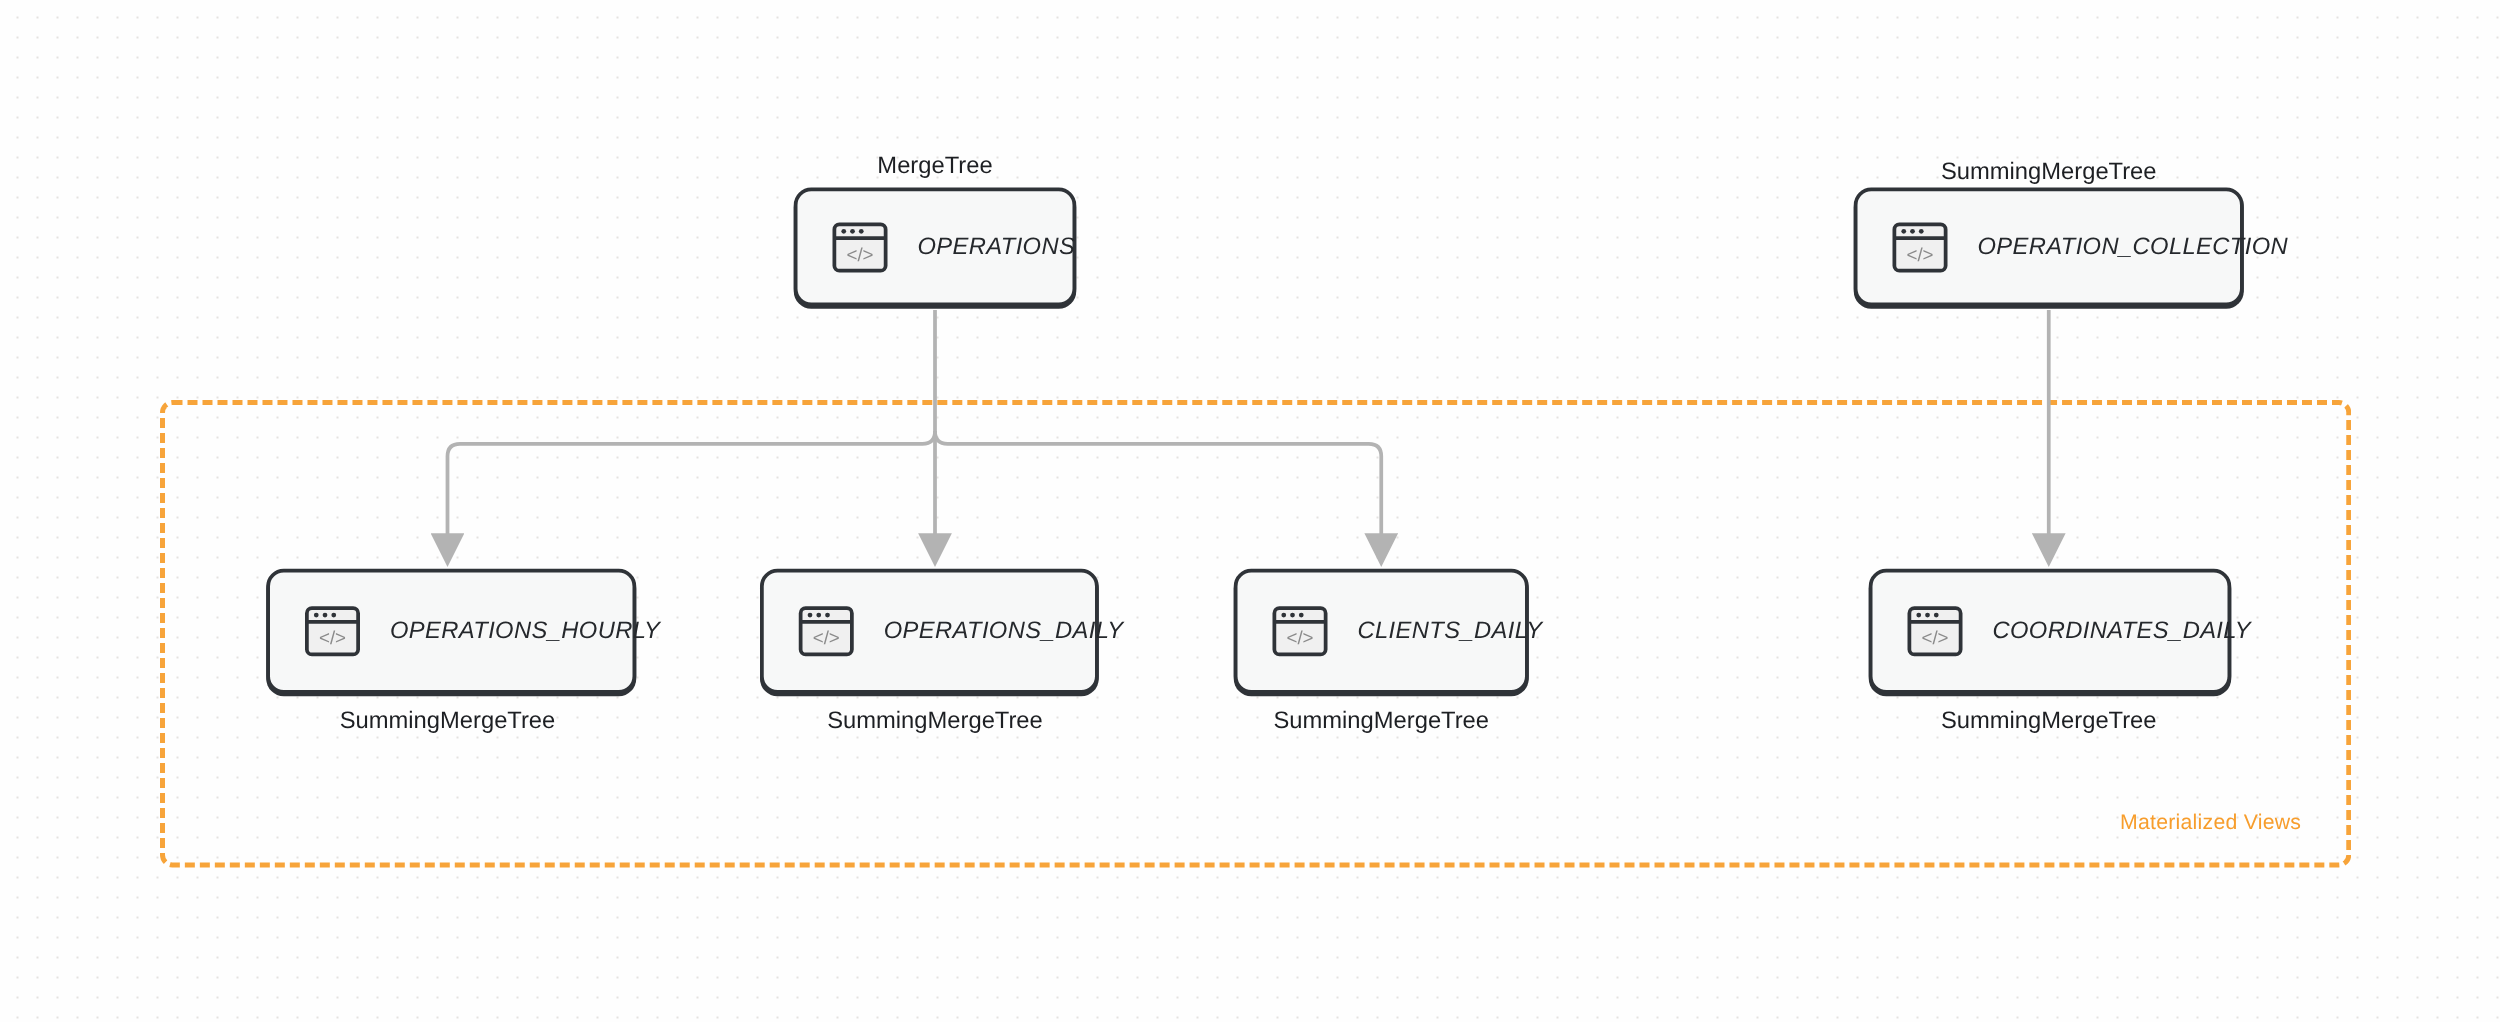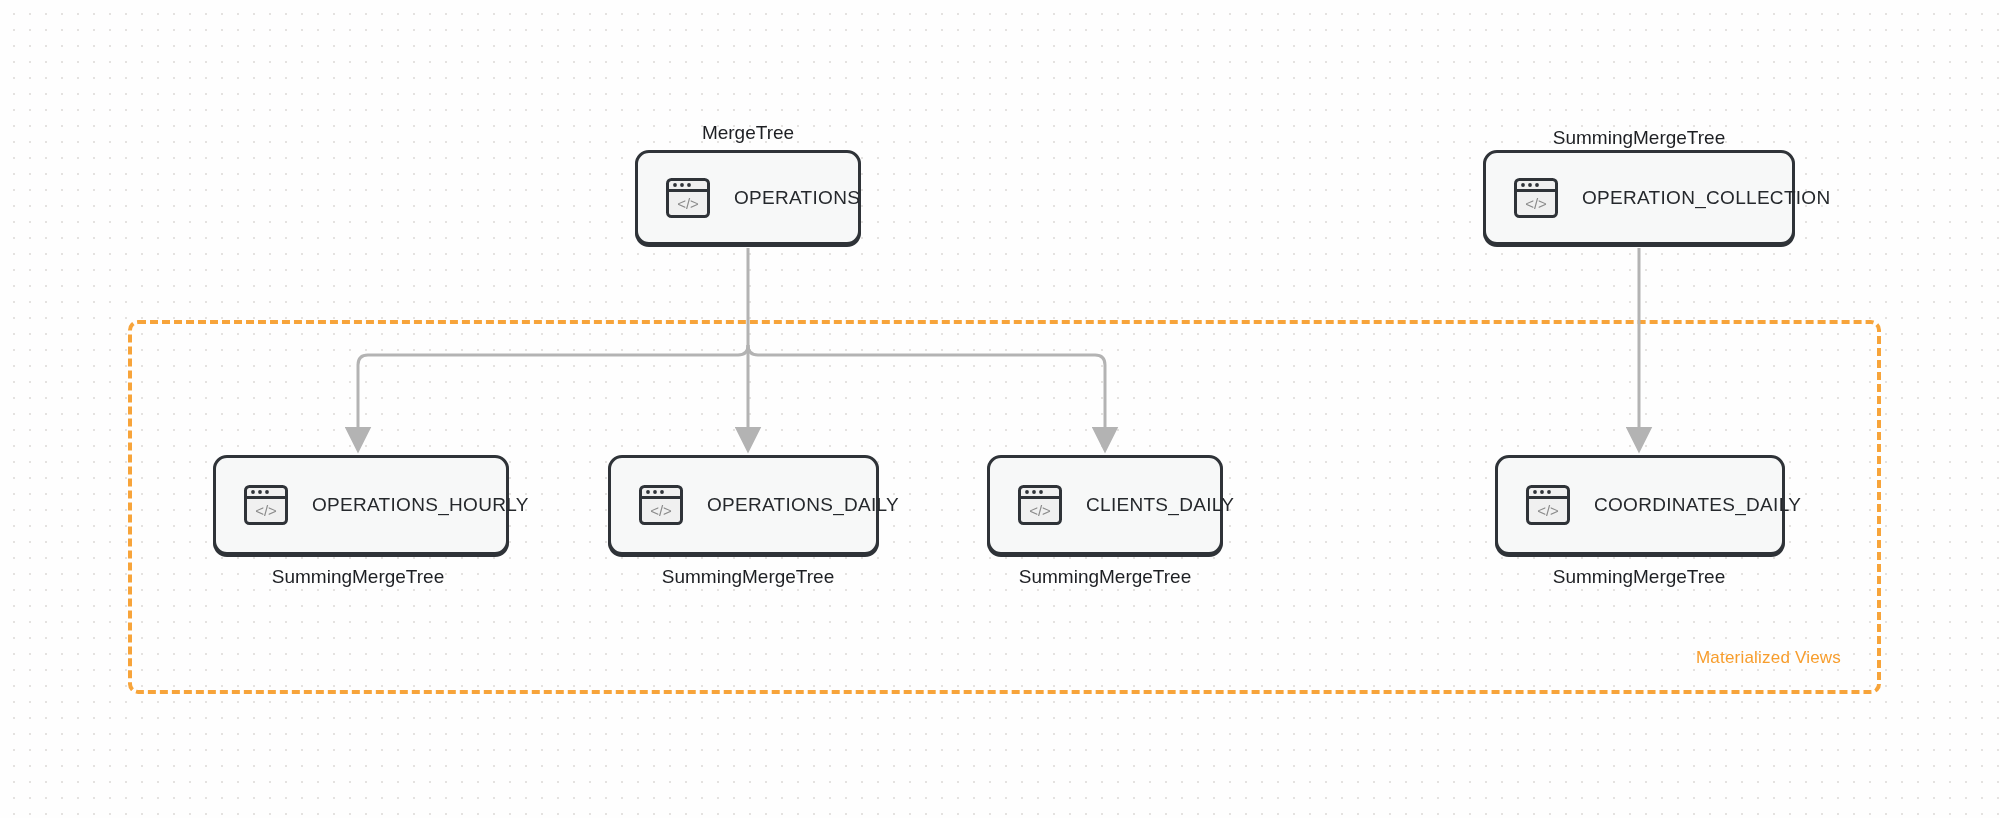--- a/index.html
+++ b/index.html
@@ -65,20 +65,21 @@
 
   .node-icon {
     flex: 0 0 auto;
     margin-left: 26px;
     width: 48px;
     height: 48px;
   }
 
   .node-label {
     margin-left: 22px;
+    font-style: italic;
     font-size: 19px;
     color: #25282c;
     letter-spacing: 0.3px;
     white-space: nowrap;
   }
 
   
   .engine {
     position: absolute;
     font-size: 19px;

